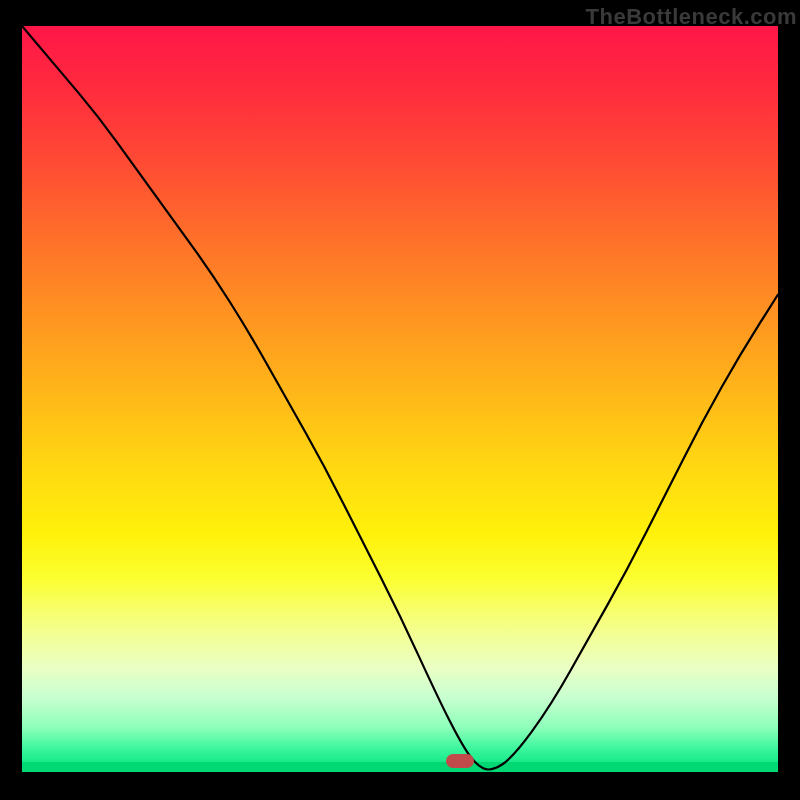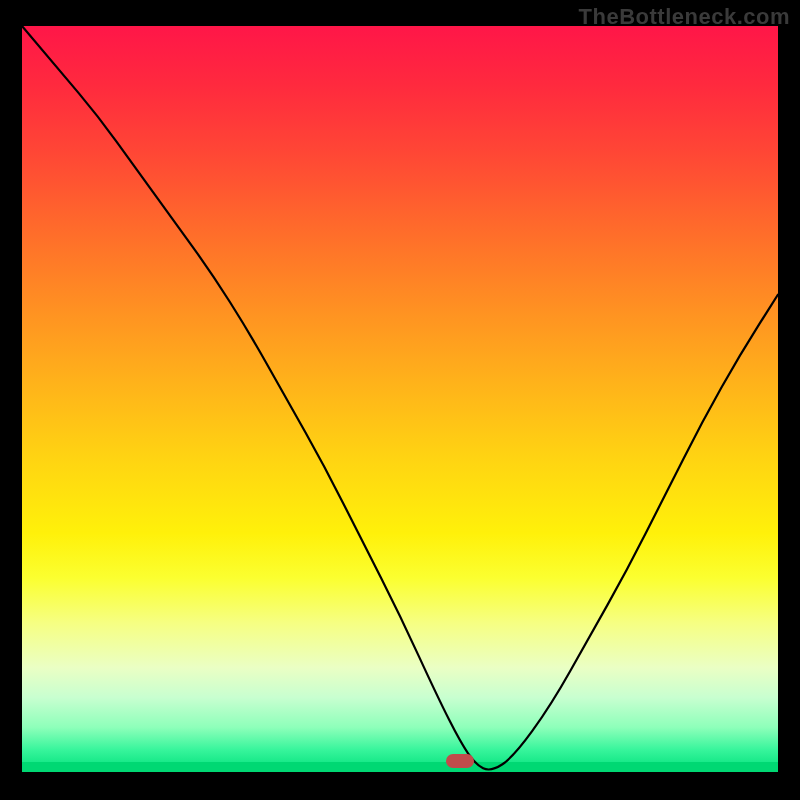--- a/index.html
+++ b/index.html
@@ -13,21 +13,21 @@
   }
   .frame {
     position: relative;
     width: 800px;
     height: 800px;
     background: #000;
   }
   .watermark {
     position: absolute;
     top: 4px;
-    right: 10px;
+    right: 3px;
     color: #3a3a3a;
     font-size: 22px;
     font-weight: bold;
     letter-spacing: 0.5px;
     z-index: 5;
     user-select: none;
   }
   .plot-area {
     position: absolute;
     left: 22px;

